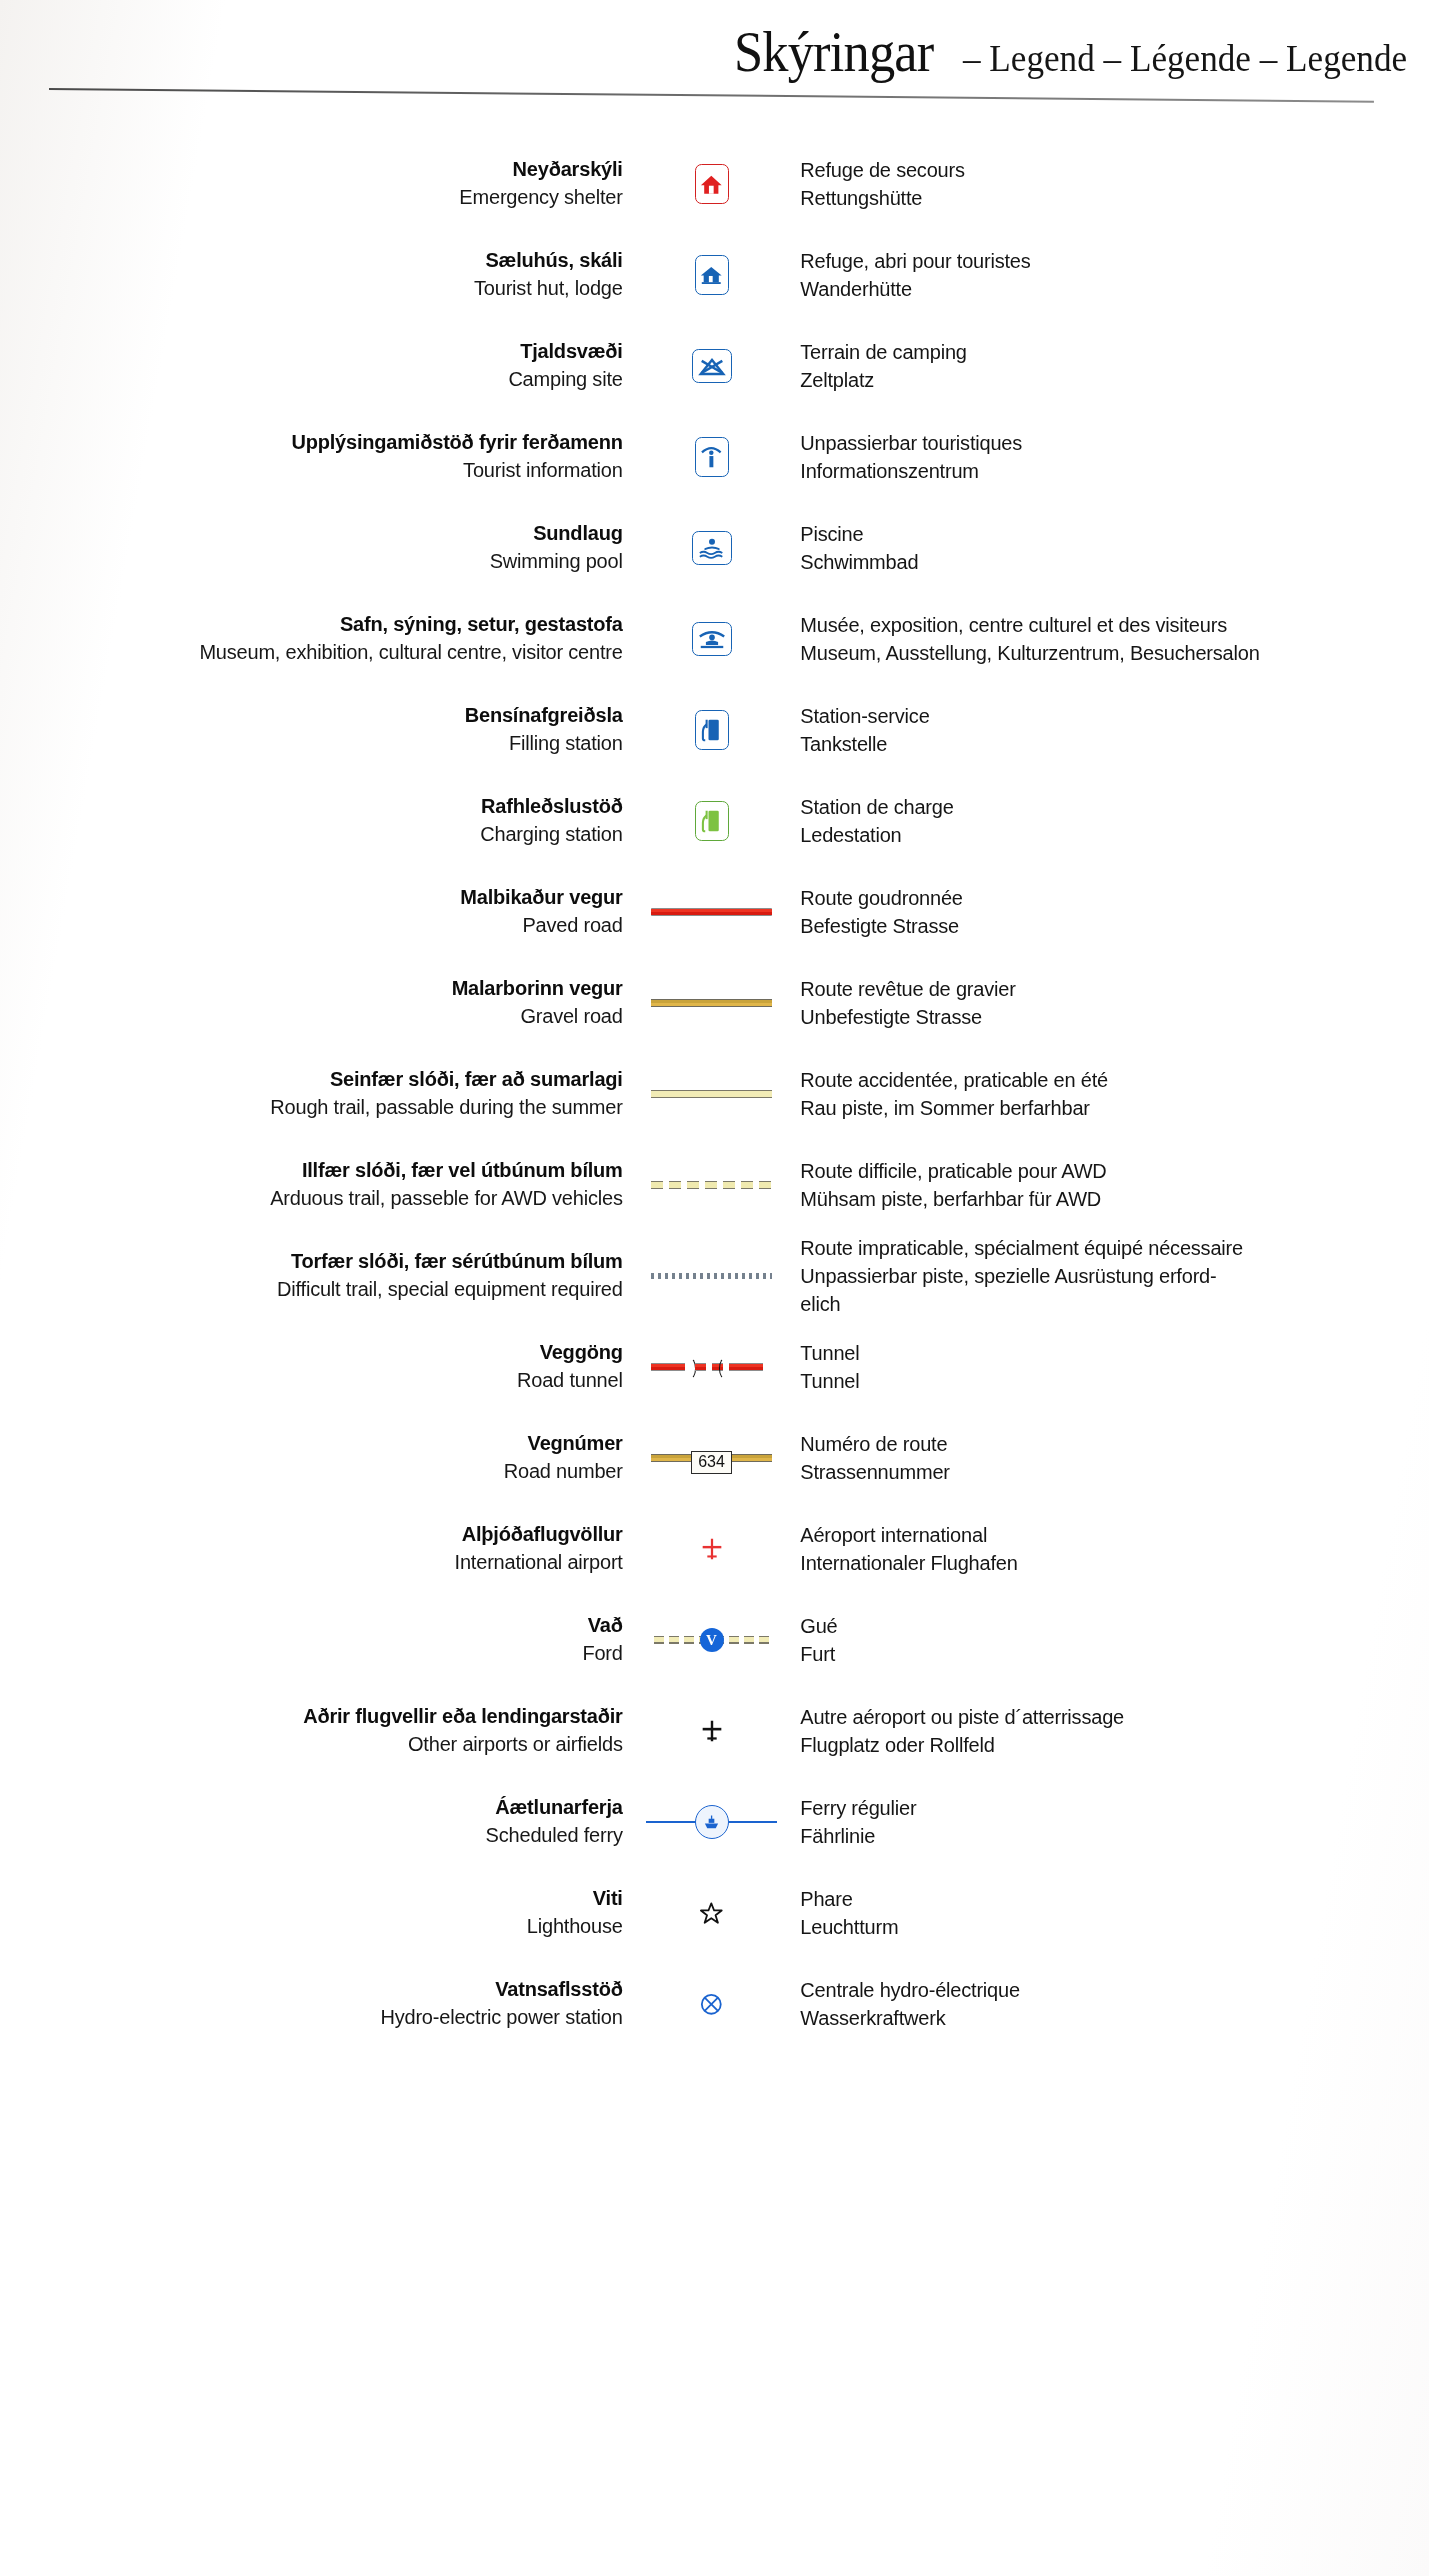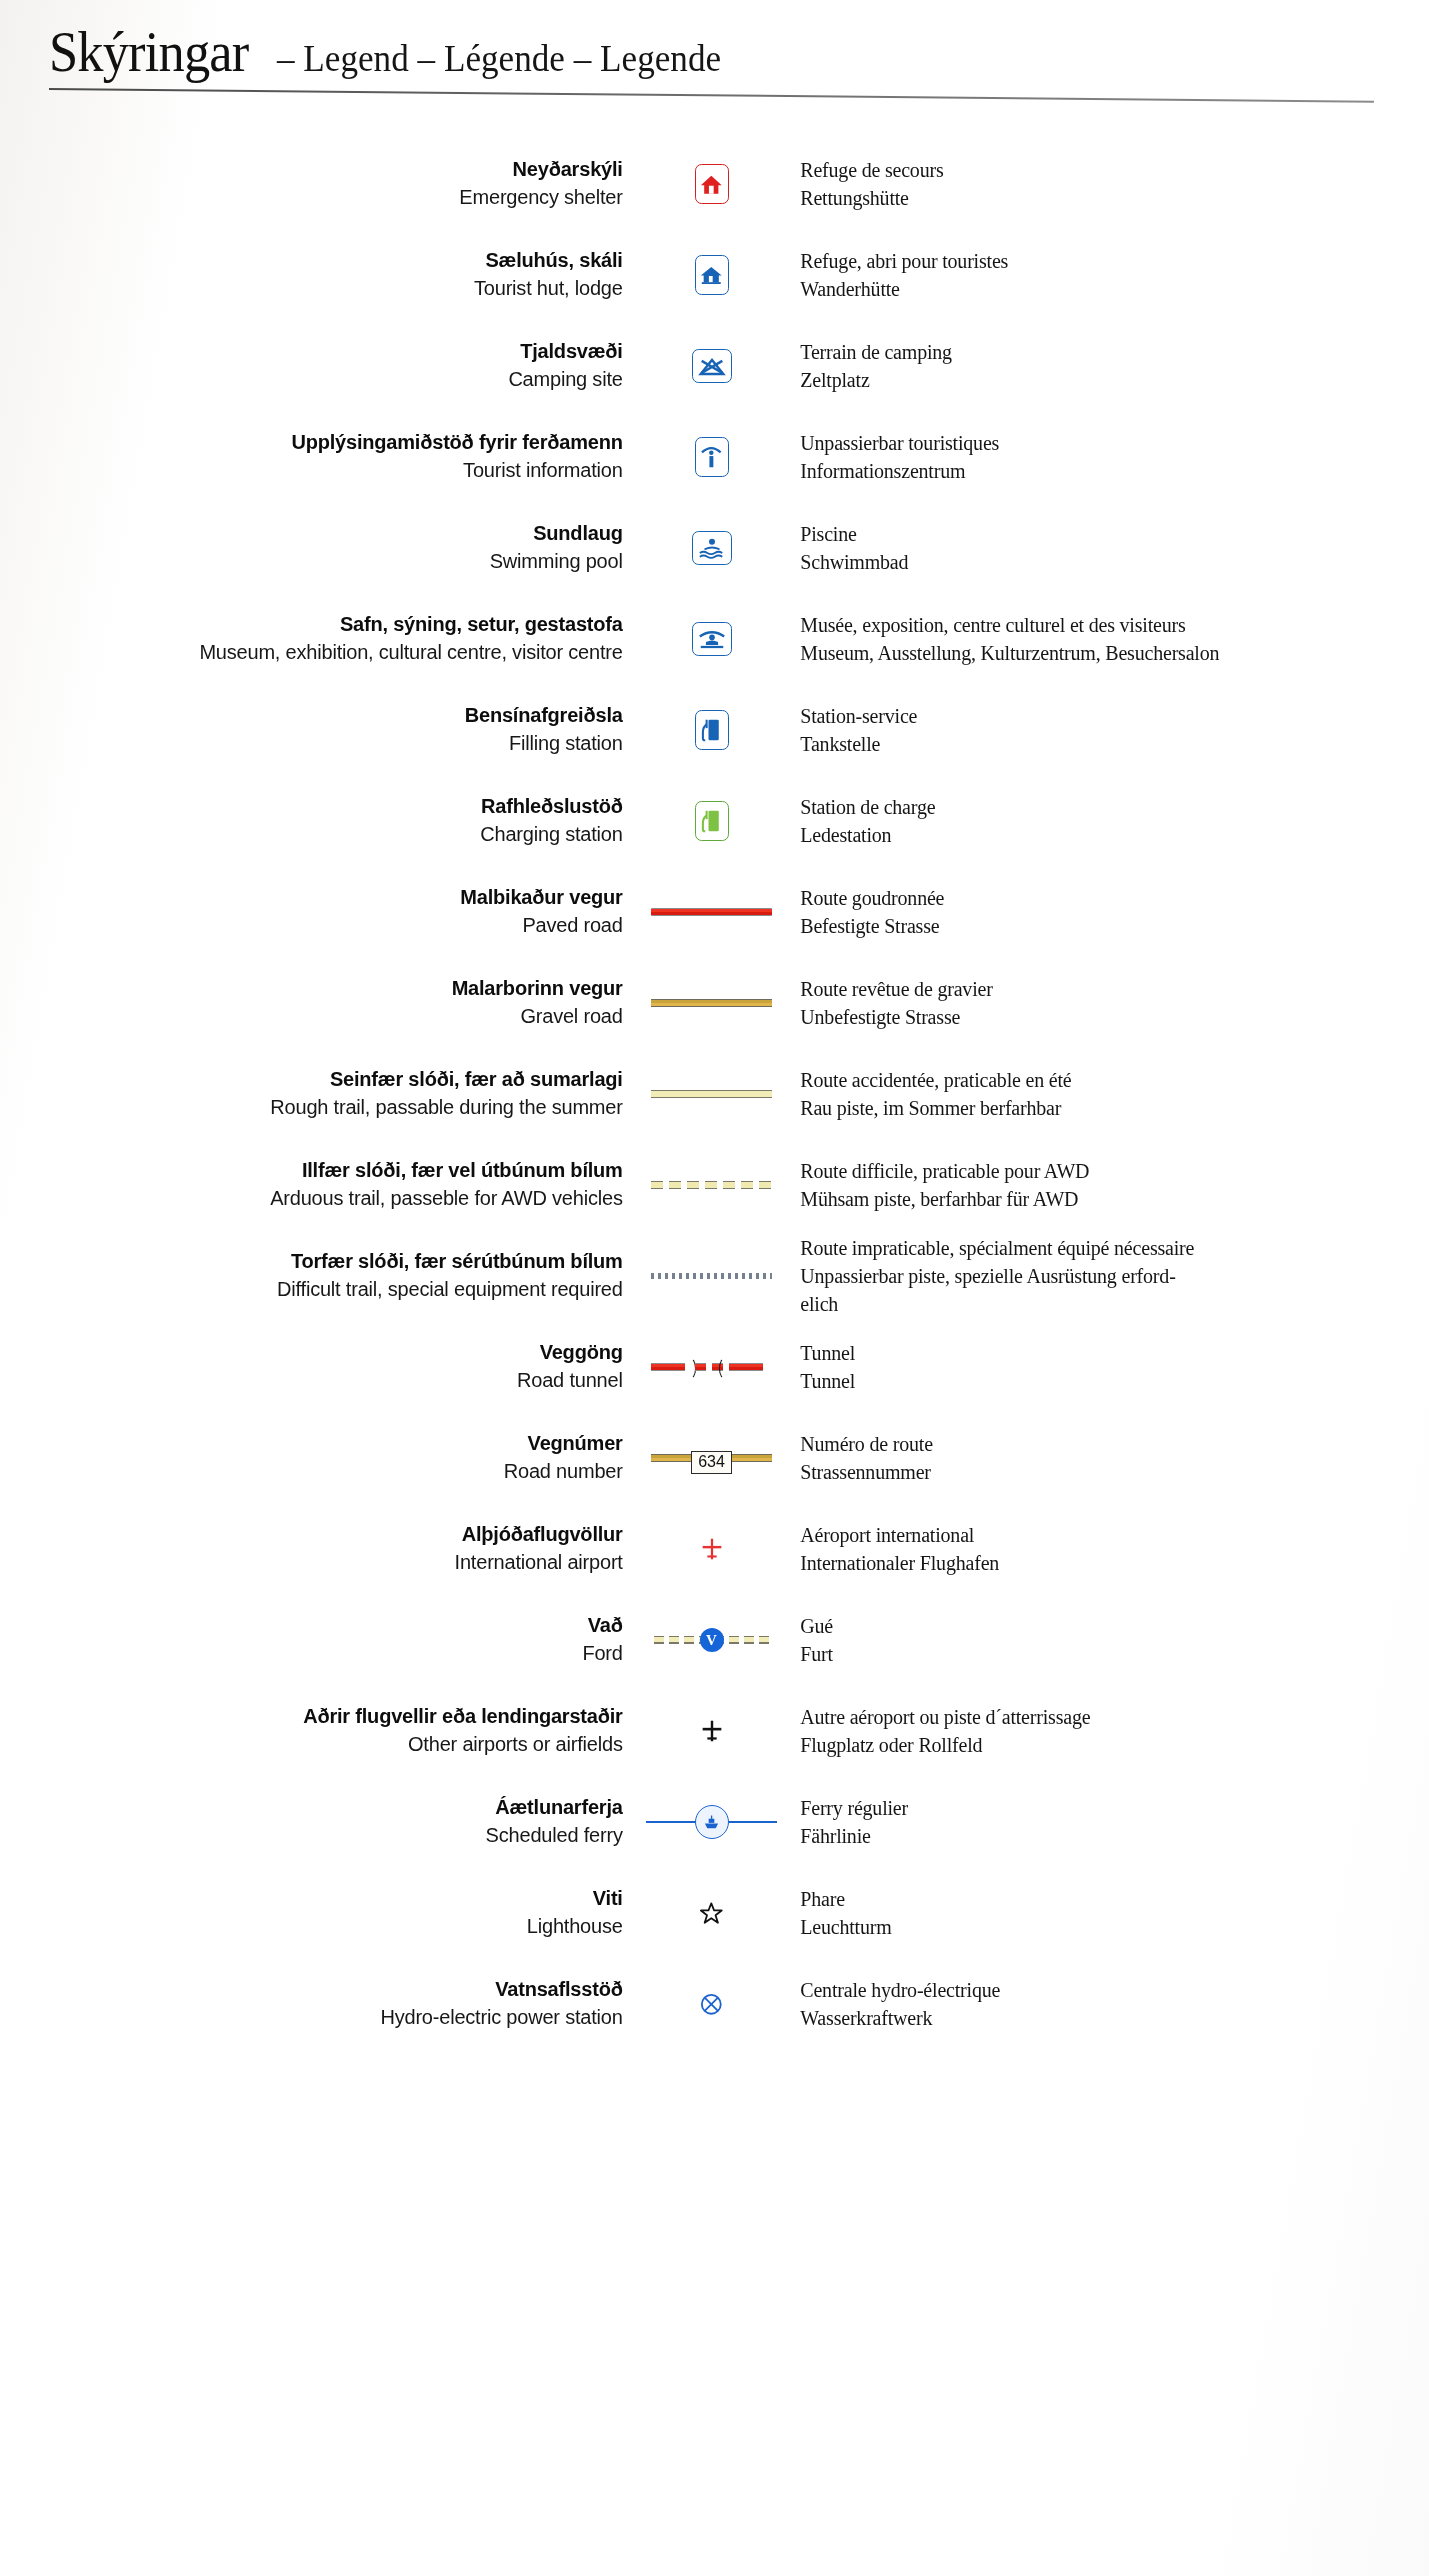--- a/index.html
+++ b/index.html
@@ -19,20 +19,21 @@
 
   
   .header{
     padding:21px 0 0 49px;
     position:relative;
   }
   .title-line{
     display:flex;
     align-items:baseline;
     white-space:nowrap;
+    justify-content:flex-end;
   }
   .title-main{
     font-family:"Liberation Serif", serif;
     font-size:57px;
     line-height:61px;
     letter-spacing:-0.9px;
     color:#111;
     transform:scaleX(.92);
     transform-origin:left bottom;
   }
@@ -97,21 +98,20 @@
     flex:1 1 auto;
     padding-left:13.3px;
     box-sizing:border-box;
   }
   .t-fr, .t-de{
     font-size:20px;
     color:#151515;
     line-height:28px;
     letter-spacing:-0.2px;
     white-space:nowrap;
-    font-family:Liberation Serif, serif;
   }
 
   
   .icon-box{
     width:34px;
     height:40px;
     border-radius:6.6px;
     border:1.5px solid #1763b5;
     background:#ffffff;
     display:flex;

